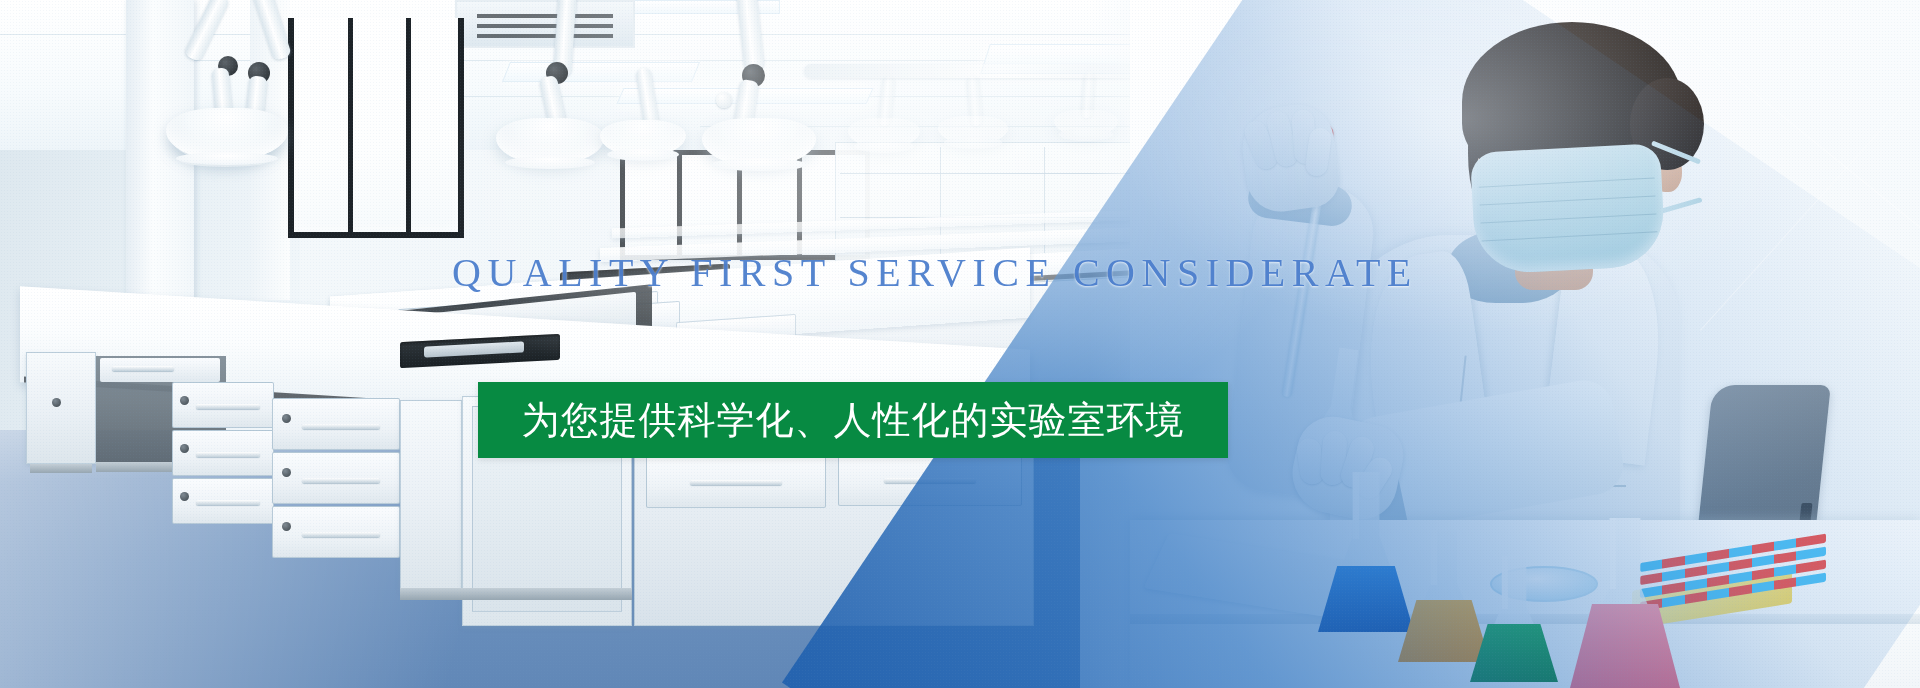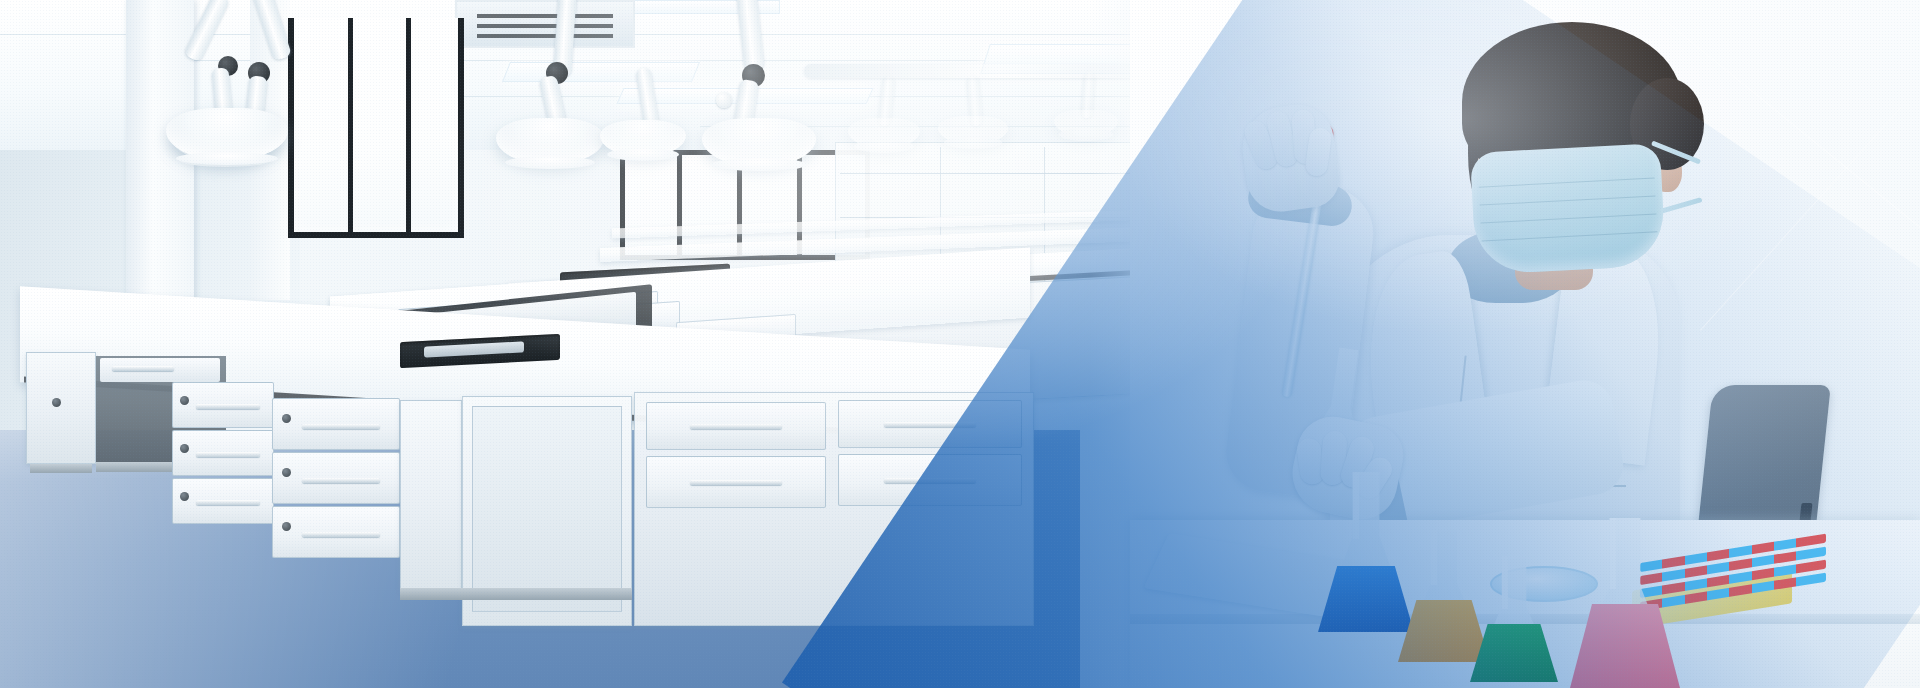--- a/index.html
+++ b/index.html
@@ -705,16 +705,20 @@
     <div class="neckhl"></div>
   </div>
 
   <div class="layer" id="wedge"></div>
   <div class="layer" id="wedgeline"></div>
   <div class="layer" id="wedgeline2"></div>
 
   <div class="layer" id="bloom"></div>
   <div class="layer" id="dots"></div>
 
-
-
+  <div class="layer" id="txt-en">QUALITY FIRST SERVICE CONSIDERATE</div>
+
+
+  <div class="layer" id="greenbar">
+    <span>为您提供科学化、人性化的实验室环境</span>
+  </div>
 
 </div>
 
 </body></html>

